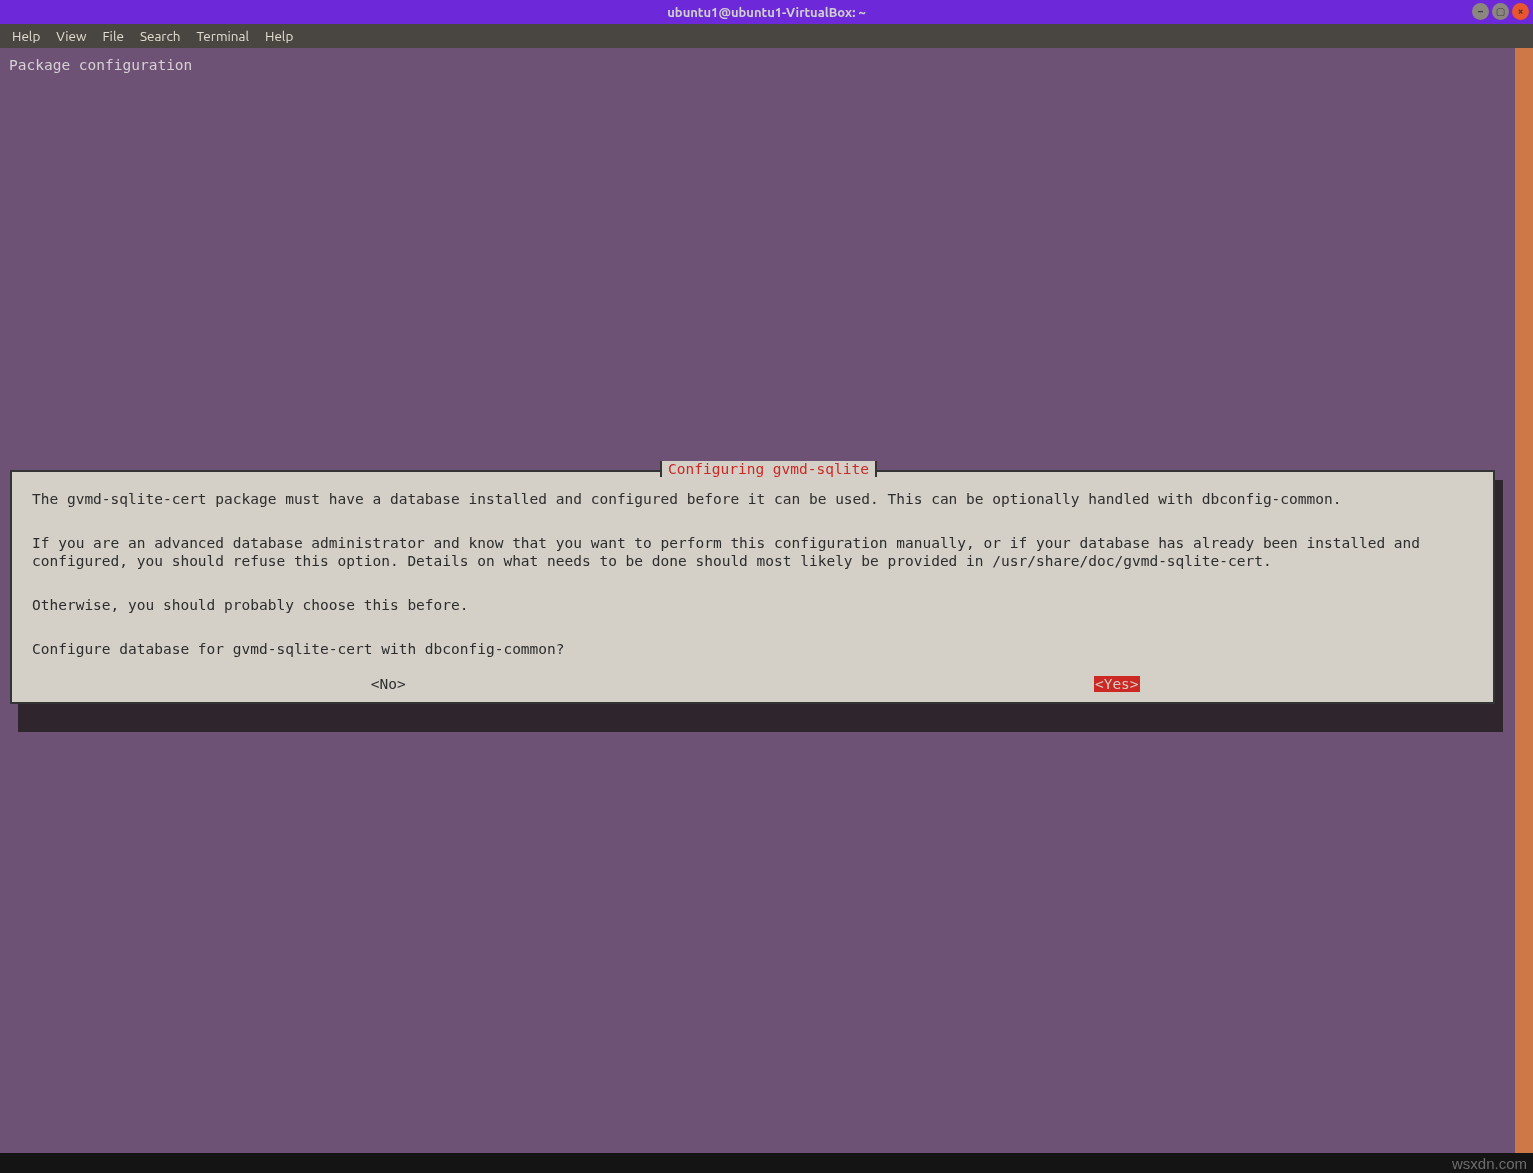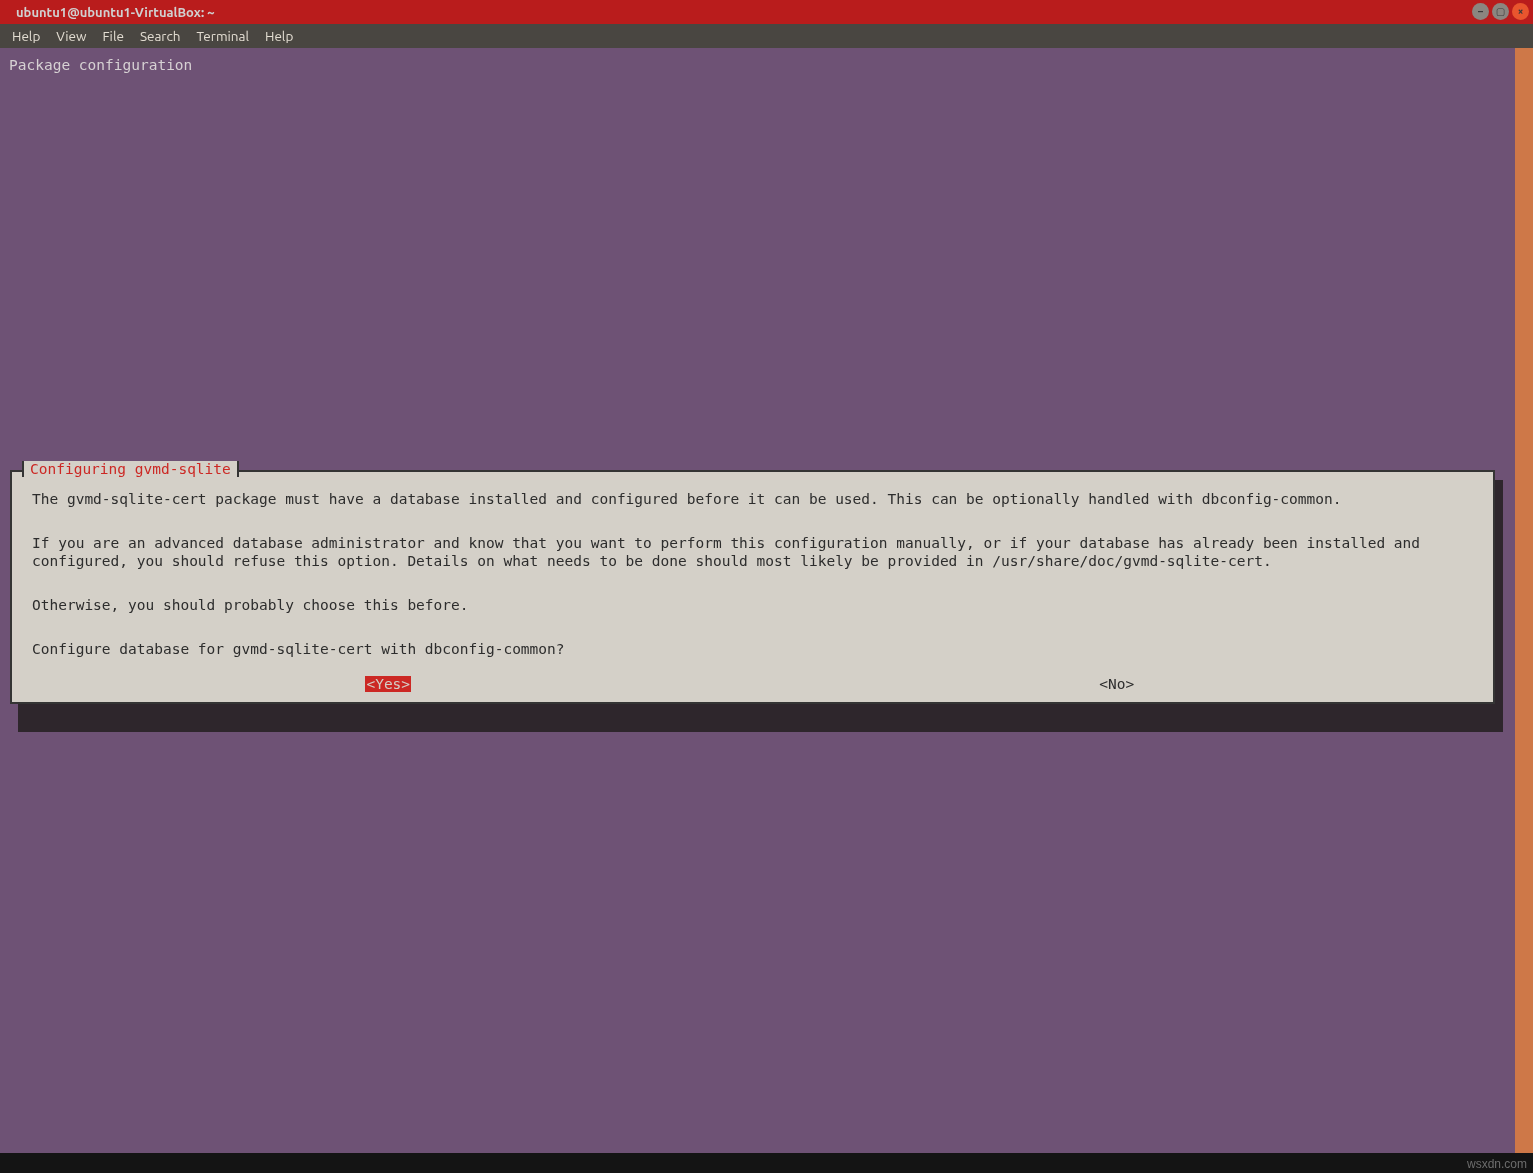--- a/index.html
+++ b/index.html
@@ -18,28 +18,28 @@
       background: #2e1f2a;
       color: #cccccc;
       width: 1533px;
       height: 1173px;
       position: relative;
     }
 
     
     .title-bar {
       height: 24px;
-      background: #b91c1c;
+      background: #6d28d9;
       color: #d0d0d0;
+      text-align: center;
       line-height: 24px;
       font-family: "Ubuntu", "DejaVu Sans", sans-serif;
       font-size: 13px;
       font-weight: bold;
       position: relative;
-      padding-left: 16px;
     }
     .title-bar .controls {
       position: absolute;
       right: 4px;
       top: 3px;
       display: flex;
       gap: 3px;
     }
     .ctrl-btn {
       width: 17px;
@@ -118,23 +118,23 @@
       top: 422px;
       width: 1485px;
       background: #d4d0c8;
       border: 2px solid #343434;
       padding: 8px 12px 10px 12px;
       color: #2d2d2d;
     }
     .dialog .dlg-title-wrap {
       position: absolute;
       top: -11px;
-      left: 10px;
-      width: 100%;
-      text-align: left;
+      left: 16px;
+      width: 100%;
+      text-align: center;
     }
     .dialog .dlg-title {
       display: inline-block;
       background: #d4d0c8;
       padding: 0 6px;
       color: #cc2824;
       border-left: 2px solid #343434;
       border-right: 2px solid #343434;
     }
     .dialog p {
@@ -168,21 +168,21 @@
     
     .watermark {
       position: absolute;
       bottom: 0;
       left: 0;
       width: 100%;
       height: 20px;
       background: #141414;
       color: #6d6d6d;
       text-align: right;
-      font-size: 12px;
+      font-size: 15px;
       padding-right: 6px;
       line-height: 22px;
       font-family: sans-serif;
     }
   </style>
 </head>
 <body>
 
 <div class="title-bar">
   <span>ubuntu1@ubuntu1-VirtualBox: ~</span>
@@ -218,22 +218,22 @@
     <p class="para">The gvmd-sqlite-cert package must have a database installed and configured before it can be used. This can be optionally handled with dbconfig-common.</p>
     <div class="gap"></div>
     <p class="para">If you are an advanced database administrator and know that you want to perform this configuration manually, or if your database has already been installed and configured, you should refuse this option. Details on what needs to be done should most likely be provided in /usr/share/doc/gvmd-sqlite-cert.</p>
     <div class="gap"></div>
     <p class="para">Otherwise, you should probably choose this before.</p>
     <div class="gap"></div>
     <p class="para">Configure database for gvmd-sqlite-cert with dbconfig-common?</p>
 
     <div class="dlg-buttons">
       <div class="dlg-btn-col">
-        <span class="btn-yes">&lt;Yes&gt;</span>
+        <span class="btn-no">&lt;No&gt;</span>
       </div>
       <div class="dlg-btn-col">
-        <span class="btn-no">&lt;No&gt;</span>
+        <span class="btn-yes">&lt;Yes&gt;</span>
       </div>
     </div>
   </div>
 </div>
 
 <div class="watermark">wsxdn.com</div>
 
 </body></html>

